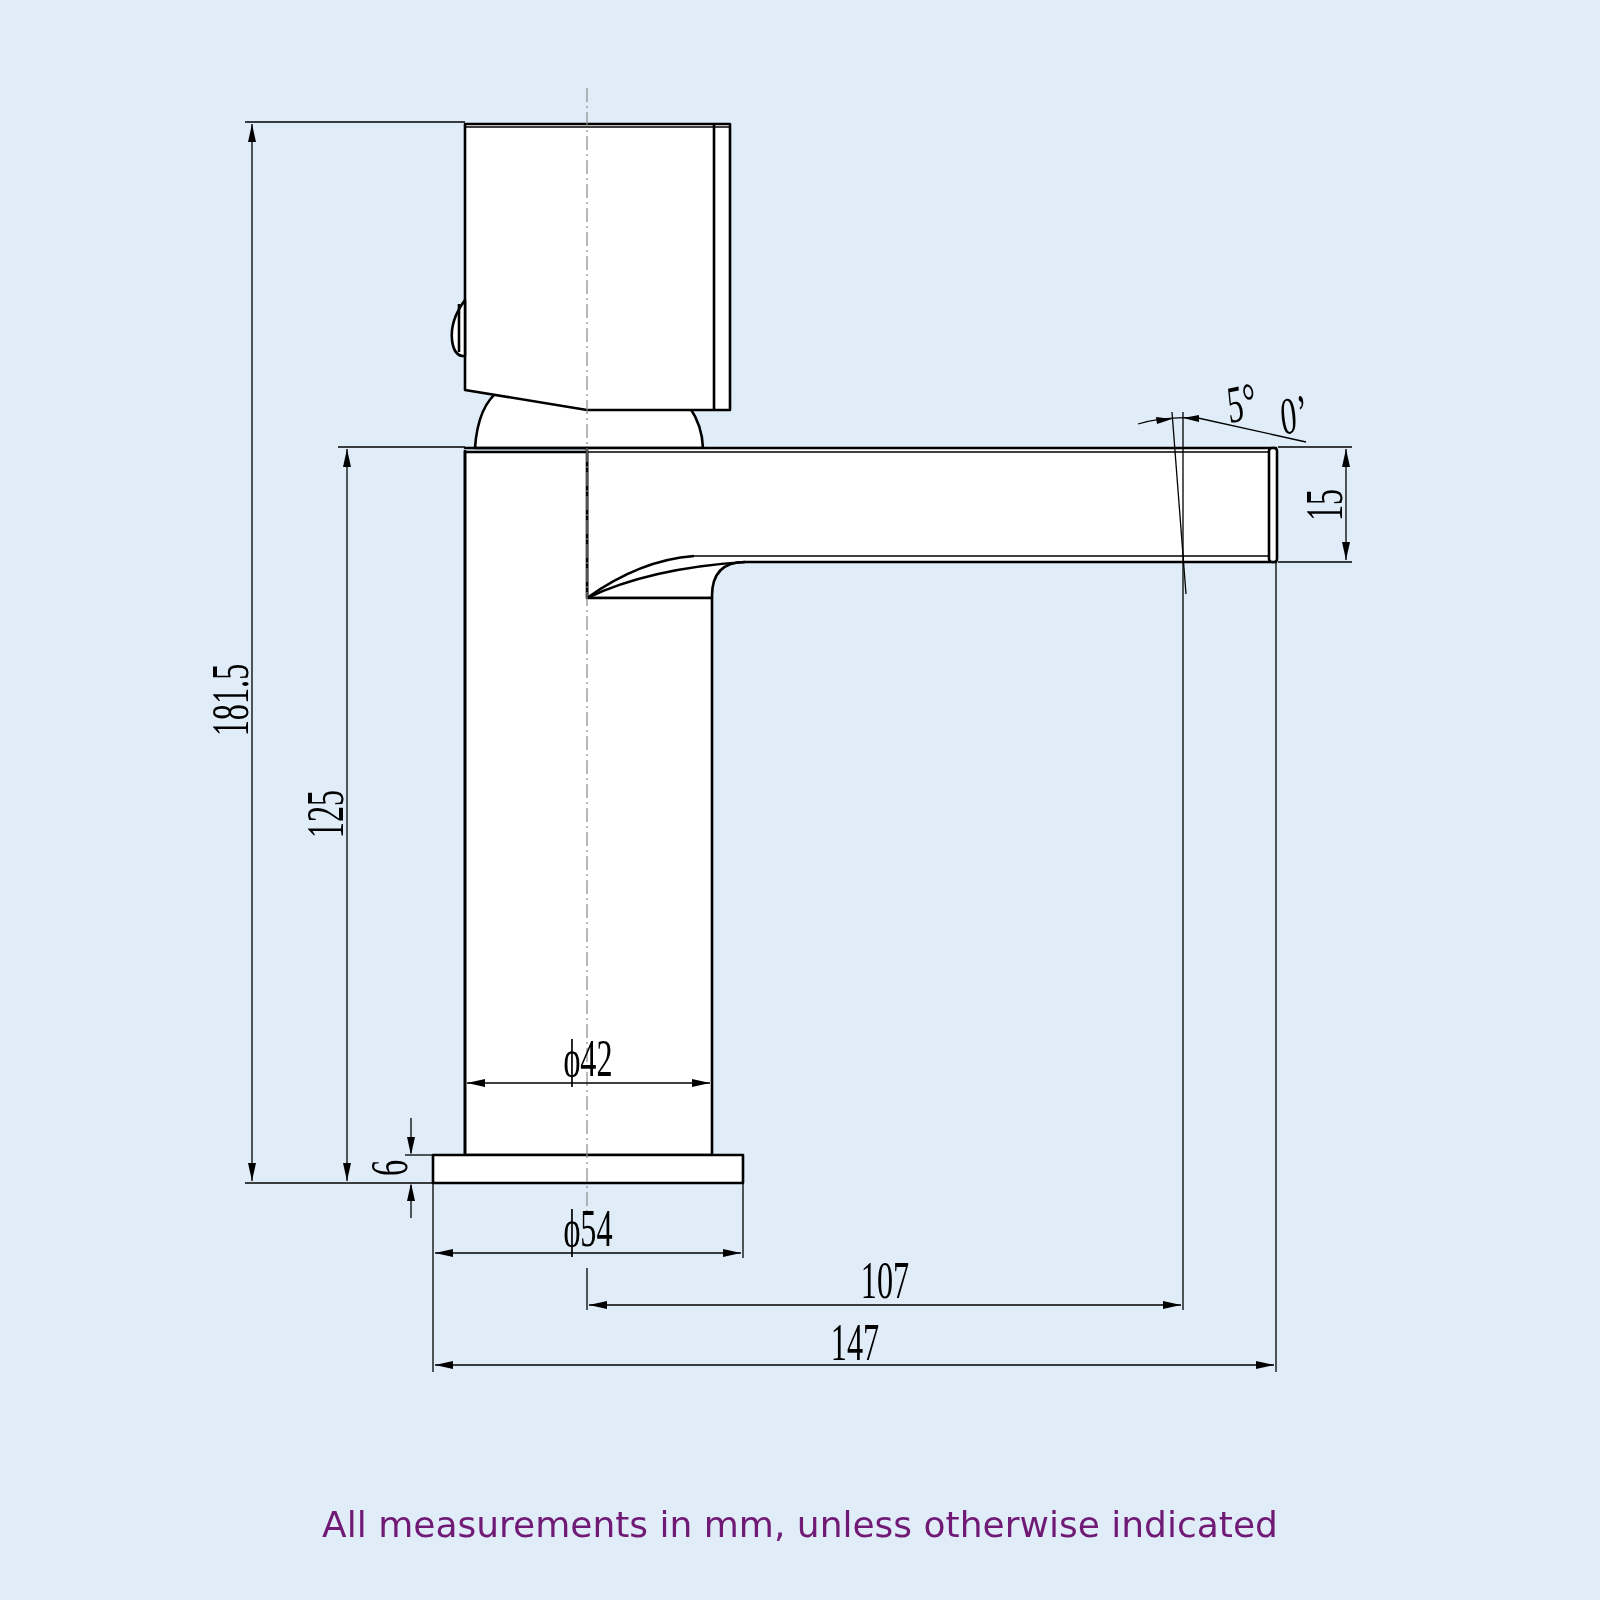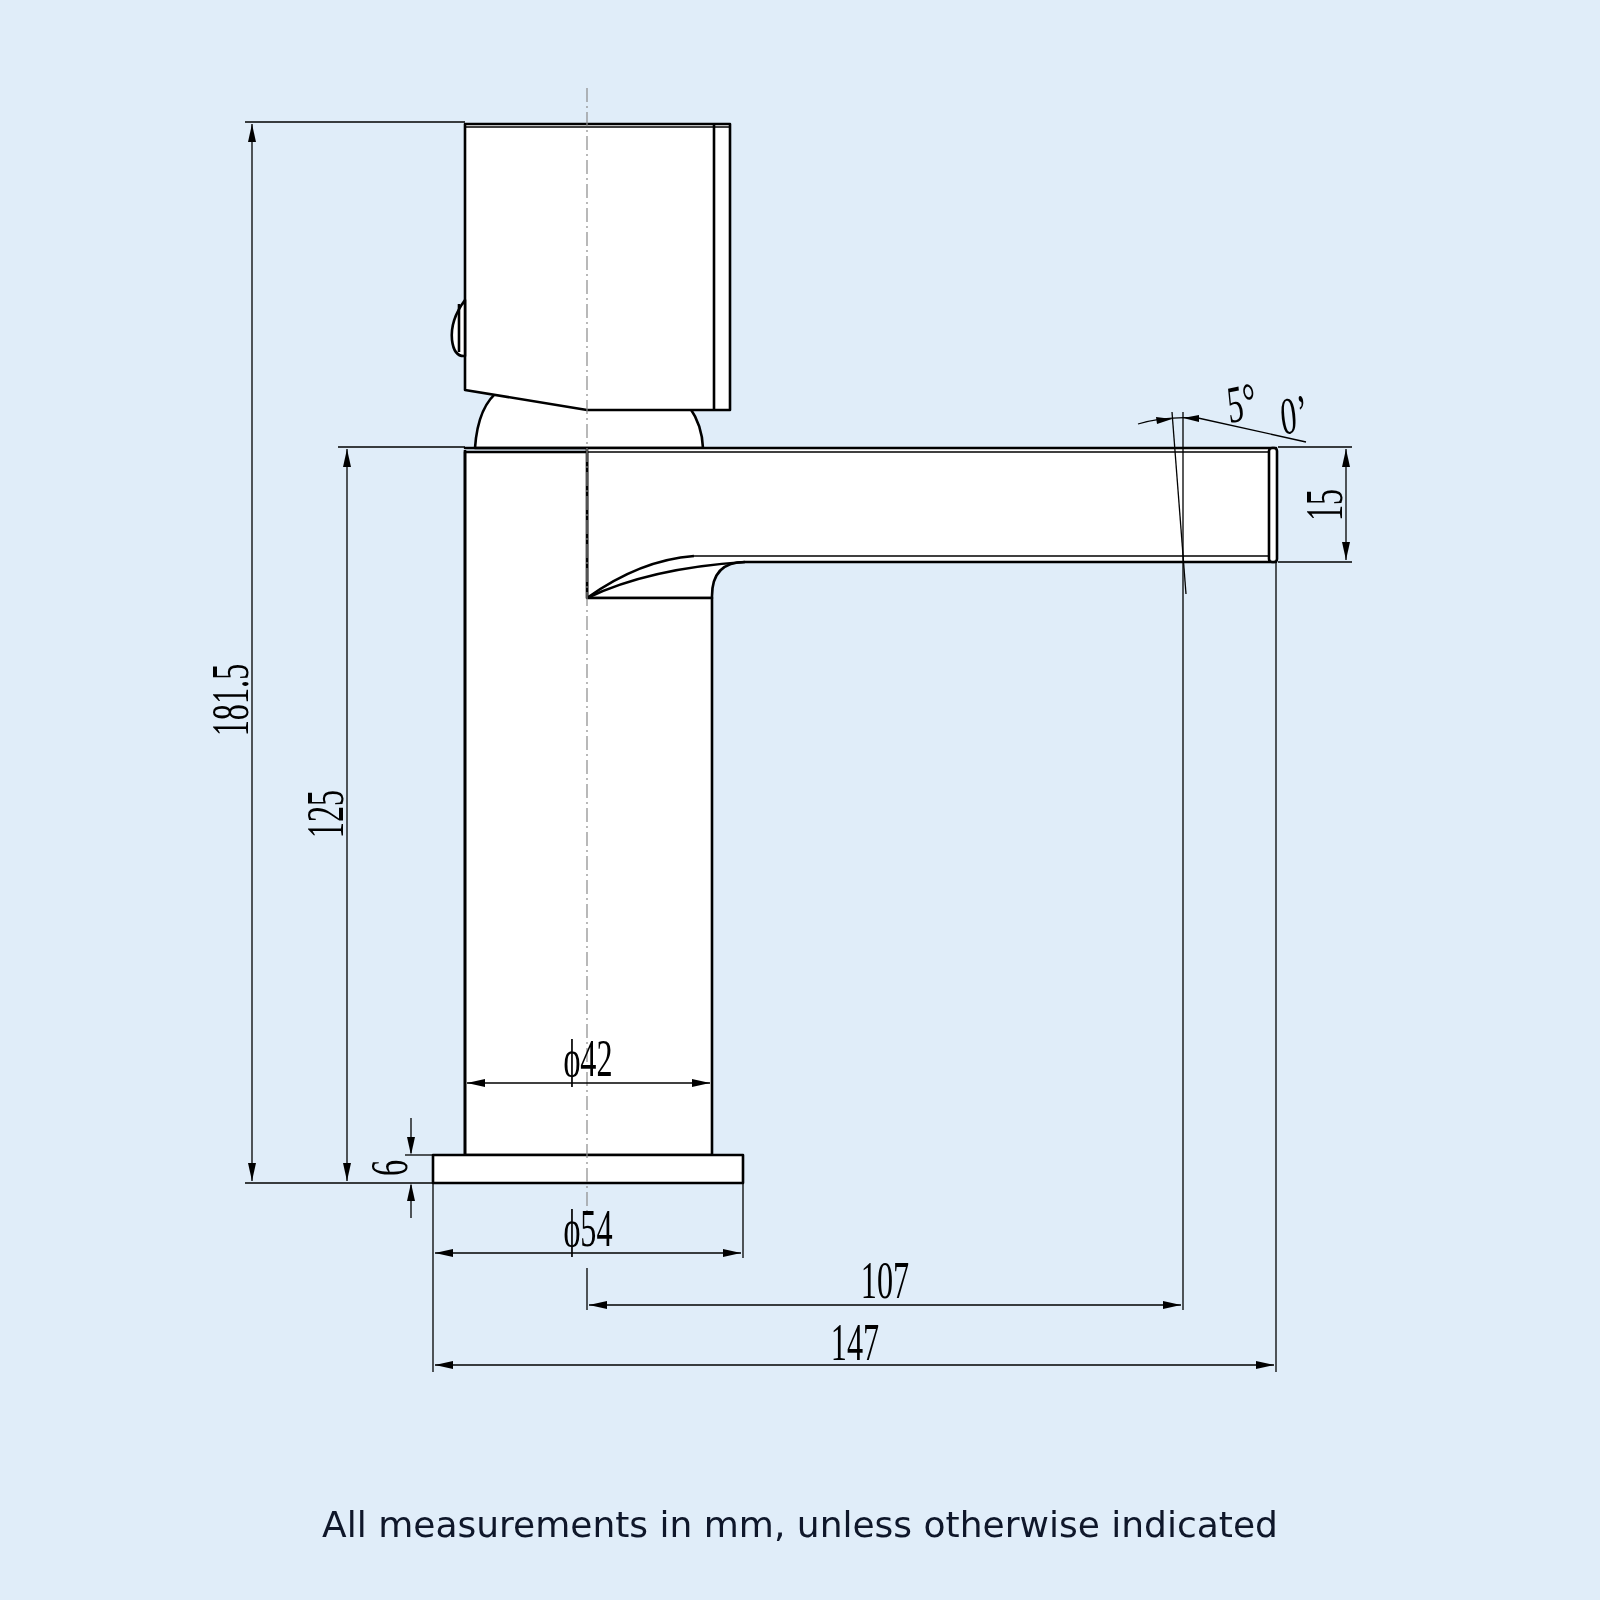--- a/index.html
+++ b/index.html
@@ -34,21 +34,21 @@
       fill: #000;
     }
     .footer {
       position: absolute;
       left: 0;
       top: 1504px;
       width: 1600px;
       text-align: center;
       font-family: "DejaVu Sans", "Liberation Sans", sans-serif;
       font-size: 36px;
-      color: #0f172a;
+      color: #701a75;
       letter-spacing: 0px;
     }
   </style>
 </head>
 <body>
 
 <div class="canvas">
   <svg class="drawing" viewBox="0 0 1600 1600" xmlns="http://www.w3.org/2000/svg">
 
     <g>

